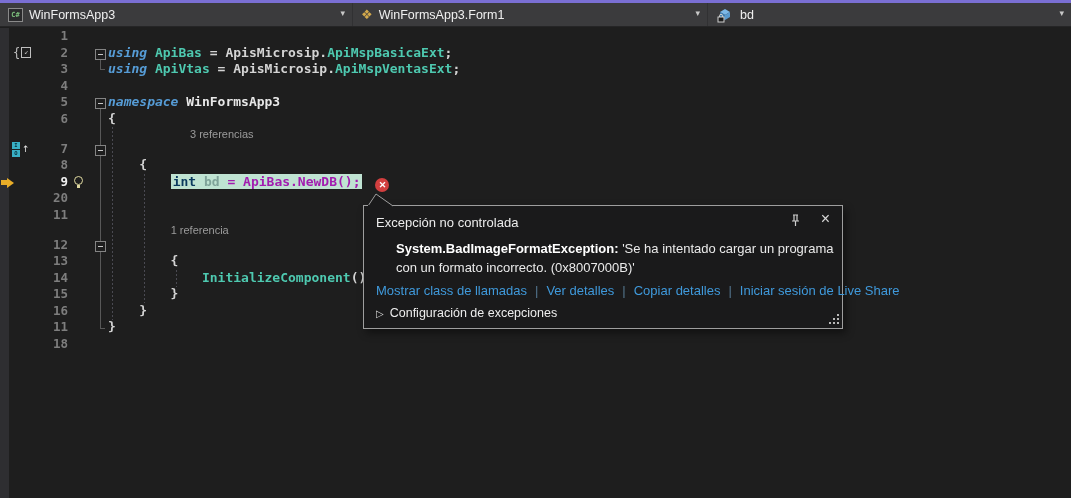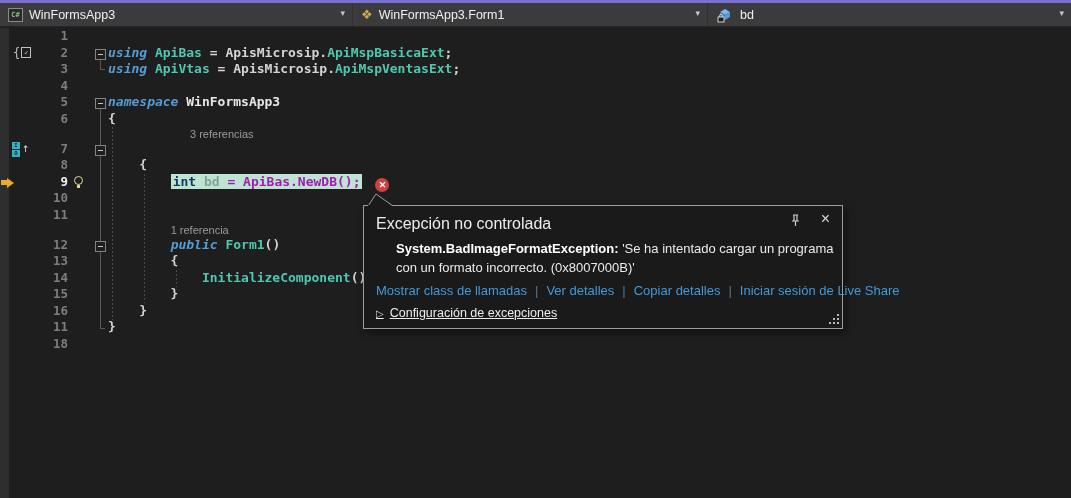--- a/index.html
+++ b/index.html
@@ -69,30 +69,30 @@
 
   .err-x { display:inline-block; width:14px; height:14px; border-radius:50%; background:#D23F3F;
            color:#FFFFFF; font:700 9px/14px "Liberation Sans",sans-serif; text-align:center;
            margin-left:13px; vertical-align:-2px; }
 
   
   #popup { position:absolute; left:363px; top:205px; width:480px; height:124px;
            background:#1A1A1B; border:1px solid #9E9E9E; box-shadow:3px 4px 8px rgba(0,0,0,.45); }
   #pointer { position:absolute; left:2px; top:-13px; }
   #pointer-cover { position:absolute; left:4px; top:-1px; width:22px; height:1px; background:#1A1A1B; }
-  .popup-title { position:absolute; left:12px; top:9px; color:#ECECEC; font-size:16px; }
+  .popup-title { position:absolute; left:12px; top:9px; color:#ECECEC; font-size:13px; }
   .pin-ic { position:absolute; right:40px; top:7px; }
   .close-ic { position:absolute; right:12px; top:4px; color:#D8D8D8; font-size:16px; cursor:default; }
   .popup-body { position:absolute; left:12px; top:33px; width:454px; color:#EAEAEA;
                 font:13px/19px "Liberation Sans",sans-serif;margin-left:20px; }
   .popup-body b { color:#FFFFFF; }
   .popup-links { position:absolute; left:12px; top:77px; font-size:13px; white-space:nowrap; }
   .popup-links a { color:#3F99DB; text-decoration:none; margin-right:8px; }
   .popup-links .sep { color:#54768F; margin-right:8px; }
-  .popup-exp { position:absolute; left:12px; top:100px; color:#EDEDED; font-size:12.5px;text-decoration:underline; }
+  .popup-exp { position:absolute; left:12px; top:100px; color:#EDEDED; font-size:12.5px; }
   .popup-exp .tri { color:#D8D8D8; font-size:10px; margin-right:6px; }
   .grip { position:absolute; right:2px; bottom:2px; }
 </style>
 </head>
 <body>
 
 <div id="app">
   <div id="accent"></div>
 
   <div id="navbar">
@@ -180,33 +180,32 @@
         <div class="row curln">
           <span class="ln">9</span>
           <span class="dbg-arrow">
             <span class="stem"></span>
             <span class="head"></span>
           </span>
           <span class="bulb"></span>
           <span class="code"><span class="tok pl">        </span><span class="hl-bg"><span class="tok hk">int</span><span class="tok hp"> </span><span class="tok hd">bd</span><span class="tok hp"> = ApiBas.NewDB();</span></span><span class="err-x">✕</span></span>
         </div>
         <div class="row">
-          <span class="ln">10</span>
+          <span class="ln">20</span>
         </div>
         <div class="row">
           <span class="ln">11</span>
           <span class="code"></span>
         </div>
         <div class="cl-row">
           <span class="cl-text" style="left: 170.64px;">1 referencia</span>
         </div>
         <div class="row">
           <span class="ln">12</span>
           <div class="fold"></div>
-          <span class="code"><span class="tok pl">        </span><span class="tok k">public </span><span class="tok ty">Form1</span><span class="tok pl">()</span></span>
         </div>
         <div class="row">
           <span class="ln">13</span>
           <span class="code"><span class="tok pl">        {</span></span>
         </div>
         <div class="row">
           <span class="ln">14</span>
           <span class="code"><span class="tok pl">            </span><span class="tok ty">InitializeComponent</span><span class="tok pl">();</span></span>
         </div>
         <div class="row">

